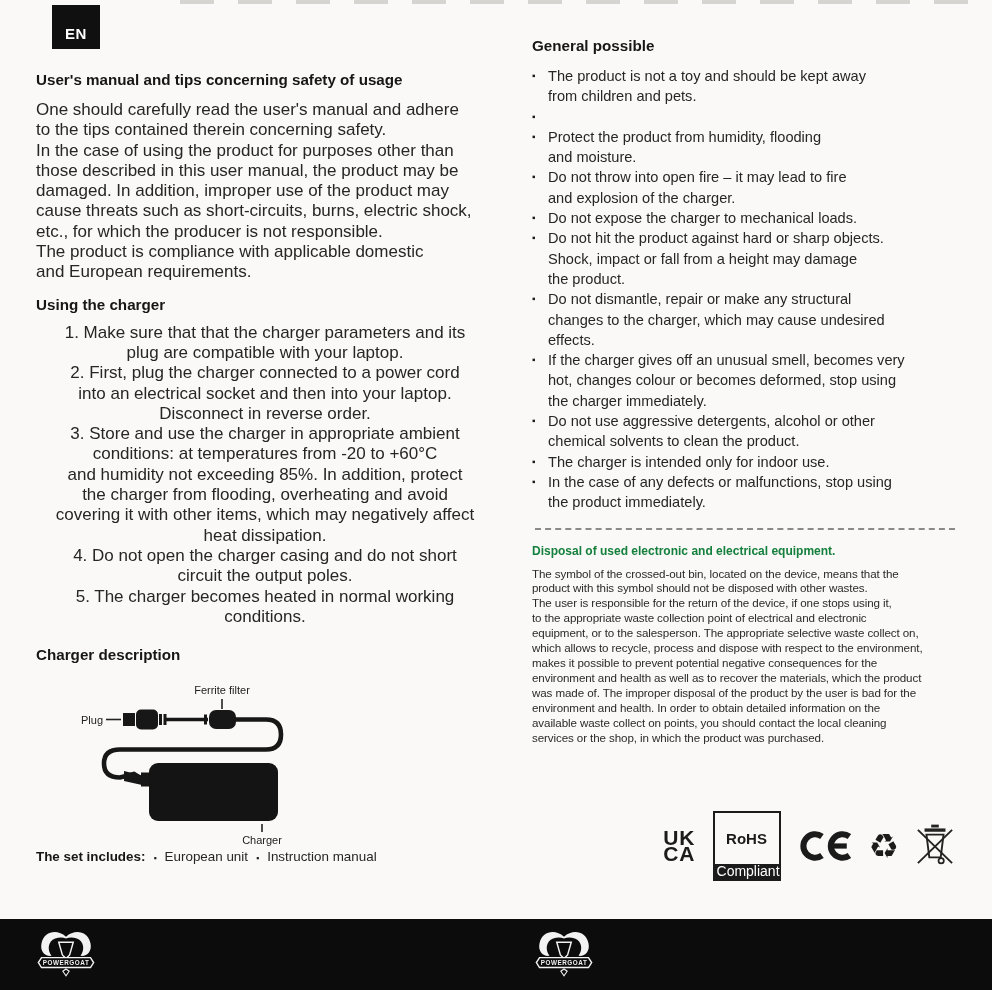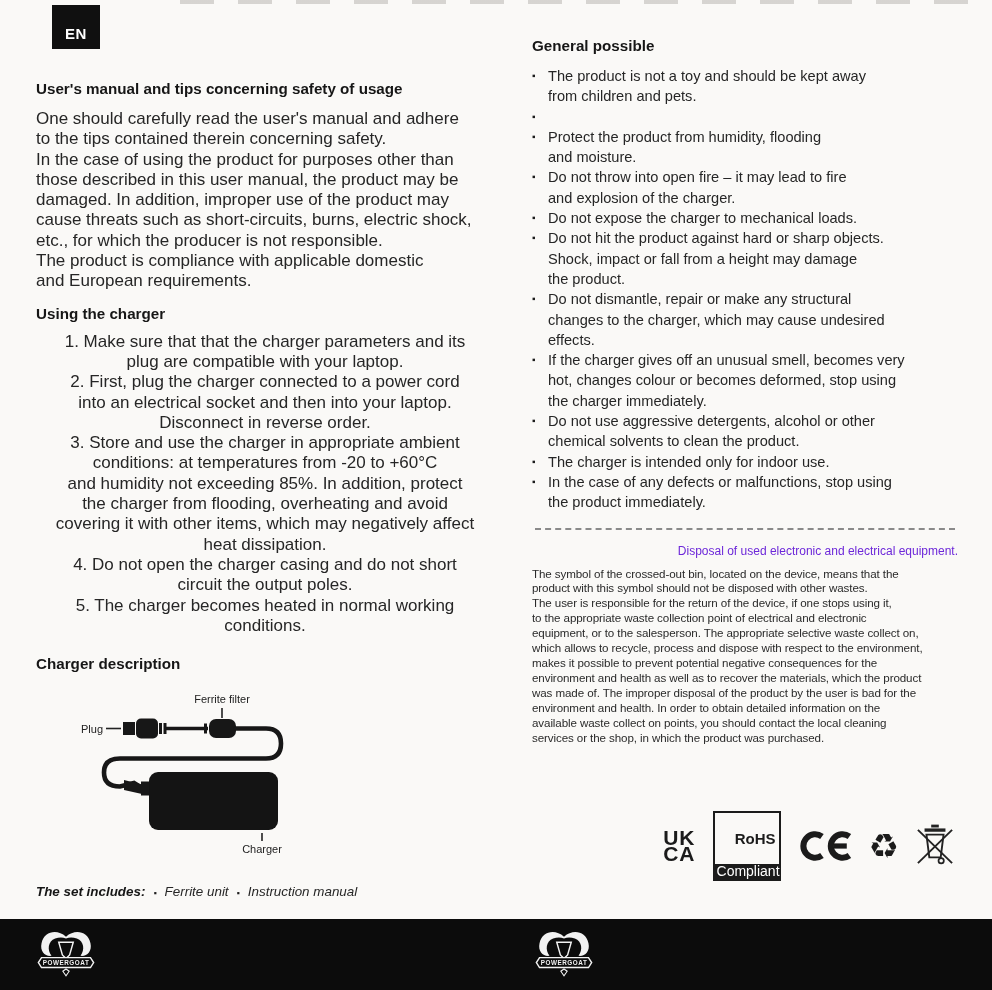--- a/index.html
+++ b/index.html
@@ -19,63 +19,63 @@
     background:repeating-linear-gradient(90deg,#b9b6b2 0 34px,transparent 34px 58px);
     opacity:.55;
   }
   .en-badge{
     position:absolute;left:36px;top:5px;width:48px;height:44px;
     background:#101010;color:#fff;font-weight:bold;font-size:15px;
     display:flex;align-items:flex-end;justify-content:center;
     padding-bottom:7px;box-sizing:border-box;letter-spacing:.5px;margin-left:16px;
   }
   .col{position:absolute;}
-  .col-left{left:36px;top:79px;width:458px;}
+  .col-left{left:36px;top:70px;width:458px;}
   .col-right{left:532px;top:36px;width:426px;}
   h2{
     font-size:15.2px;font-weight:bold;color:#161616;margin:0;line-height:20px;
   }
   .body-text{
     font-size:17px;line-height:20.3px;margin:0;white-space:pre-line;color:#262626;
   }
   .mt10{margin-top:10px;} .mt12{margin-top:12px;} .mt8{margin-top:8px;text-align:center;} .mt18{margin-top:18px;}
   
   .bullet-list{margin:10px 0 0 0;padding:0;list-style:none;}
   .bullet-list li{display:flex;align-items:flex-start;}
   .bullet-marker{
     width:16px;flex:0 0 16px;font-size:10px;line-height:20.3px;color:#1d1d1d;
   }
   .bullet-text{font-size:14.6px;line-height:20.3px;white-space:pre-line;color:#262626;}
   
   .dashed-divider{
     margin-top:15px;height:0;border:none;
     border-top:2px dashed #8a8a8a;width:420px;
   }
-  .small-heading{font-size:12px;font-weight:normal;color:#6d28d9;margin:14px 0 0 0;text-align:right;}
+  .small-heading{font-size:12px;font-weight:bold;color:#15803d;margin:14px 0 0 0;}
   .small-text{
     font-size:11.6px;line-height:14.9px;margin:9px 0 0 0;white-space:pre-line;
     color:#2a2a2a;letter-spacing:-0.1px;
   }
   
   .diagram{margin:8px 0 0 42px;display:block;}
   .diagram text{font-size:11px;fill:#222;}
   
-  .set-row{margin-top:26px;font-size:13.4px;display:flex;align-items:baseline;gap:8px;font-style:italic;}
+  .set-row{margin-top:0;font-size:13.4px;display:flex;align-items:baseline;gap:8px;}
   .set-label{font-weight:bold;color:#161616;}
   .set-item{color:#262626;}
   .set-bullet{font-size:9px;color:#1d1d1d;}
   
   .badges-row{
     margin-top:66px;display:flex;align-items:center;justify-content:flex-end;
     gap:17px;padding-right:4px;
   }
   .ukca{display:flex;flex-direction:column;line-height:16.5px;
     font-weight:bold;font-size:21px;color:#1b1b1b;letter-spacing:1px;}
   .rohs{border:2.5px solid #1b1b1b;width:64px;text-align:center;}
-  .rohs-top{font-weight:bold;font-size:15px;color:#1b1b1b;padding:16px 3px;line-height:19px;text-align:right;}
+  .rohs-top{font-weight:bold;font-size:15px;color:#1b1b1b;padding:16px 3px;line-height:19px;}
   .rohs-bottom{background:#1b1b1b;color:#fff;font-size:14px;line-height:13px;padding:1px 2px;}
   .recycle-glyph{font-size:34px;color:#1b1b1b;line-height:34px;font-family:"DejaVu Sans",sans-serif;}
   
   .footer-bar{
     position:absolute;left:0;top:919px;width:992px;height:71px;background:#0c0c0c;
   }
   .footer-logo{position:absolute;top:8px;}
   .footer-logo.pos-1{left:37px;}
   .footer-logo.pos-2{left:535px;}
 </style>
@@ -148,21 +148,21 @@
 
       <rect x="71" y="90" width="129" height="58" rx="9" fill="#141414"></rect>
 
       <line x1="184" y1="151" x2="184" y2="159" stroke="#222" stroke-width="1.6"></line>
       <text x="184" y="171" text-anchor="middle">Charger</text>
     </svg>
 
     <div class="set-row">
       <span class="set-label">The set includes:</span>
       <span class="set-bullet">▪</span>
-      <span class="set-item">Ferrite unit</span>
+      <span class="set-item">European unit</span>
       <span class="set-bullet">▪</span>
       <span class="set-item">Instruction manual</span>
     </div>
   </div>
 
   <div class="col col-right">
     <h2>General possible</h2>
 
     <ul class="bullet-list">
       <li>

